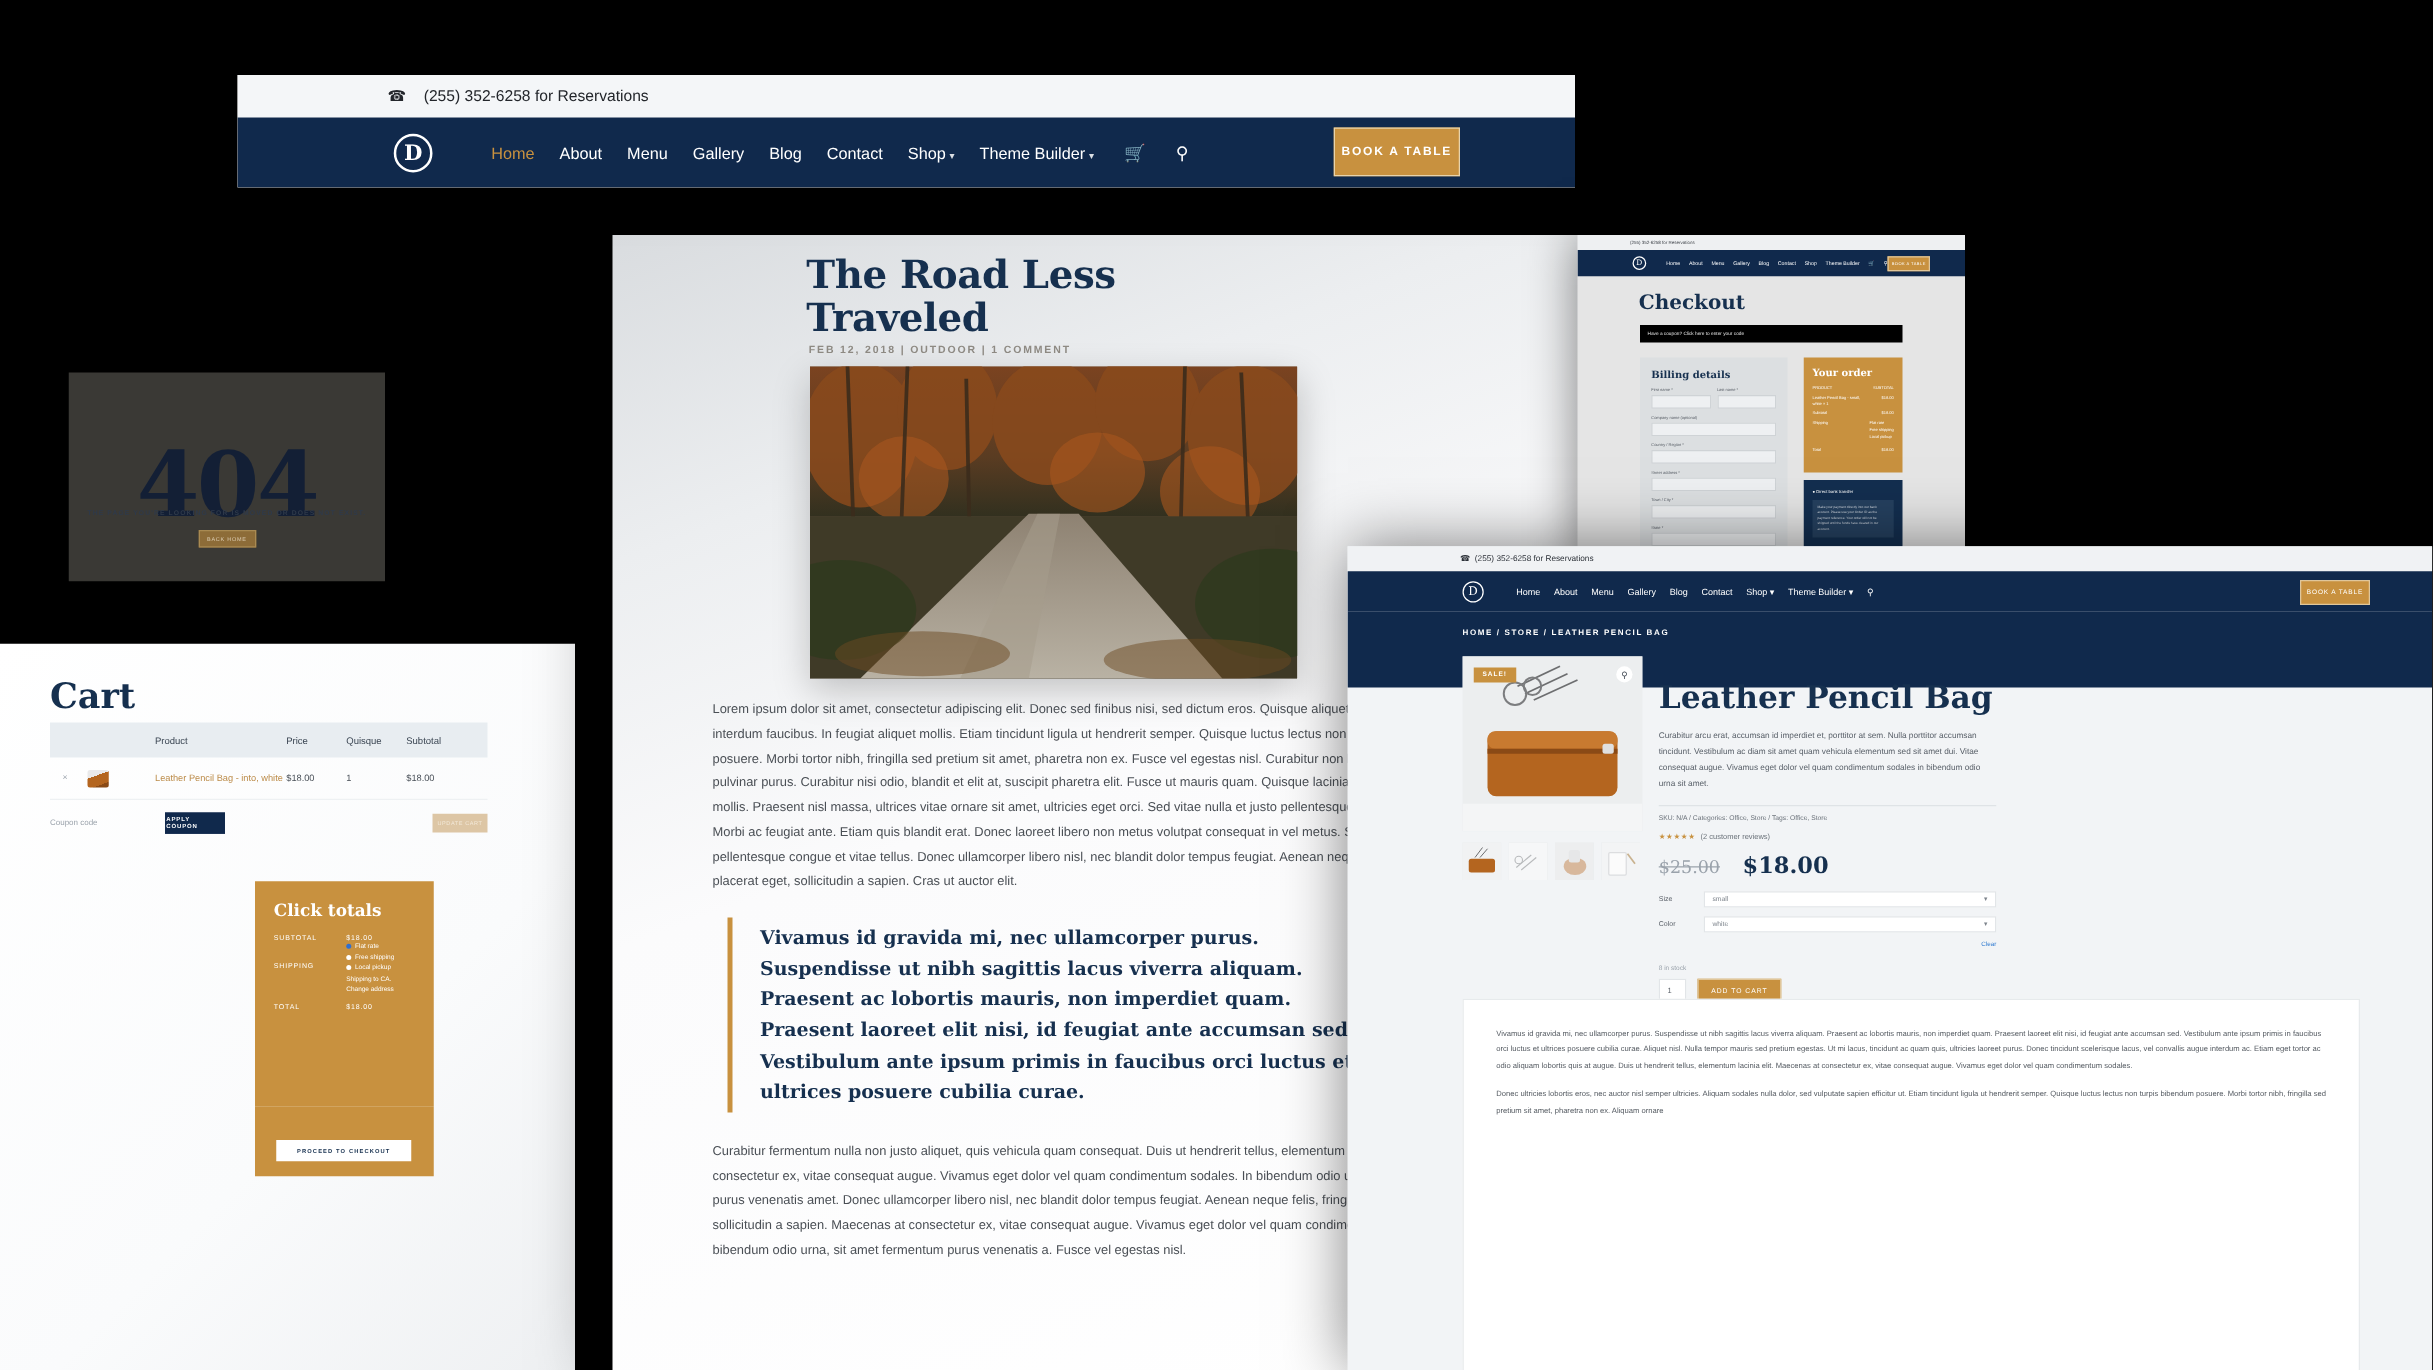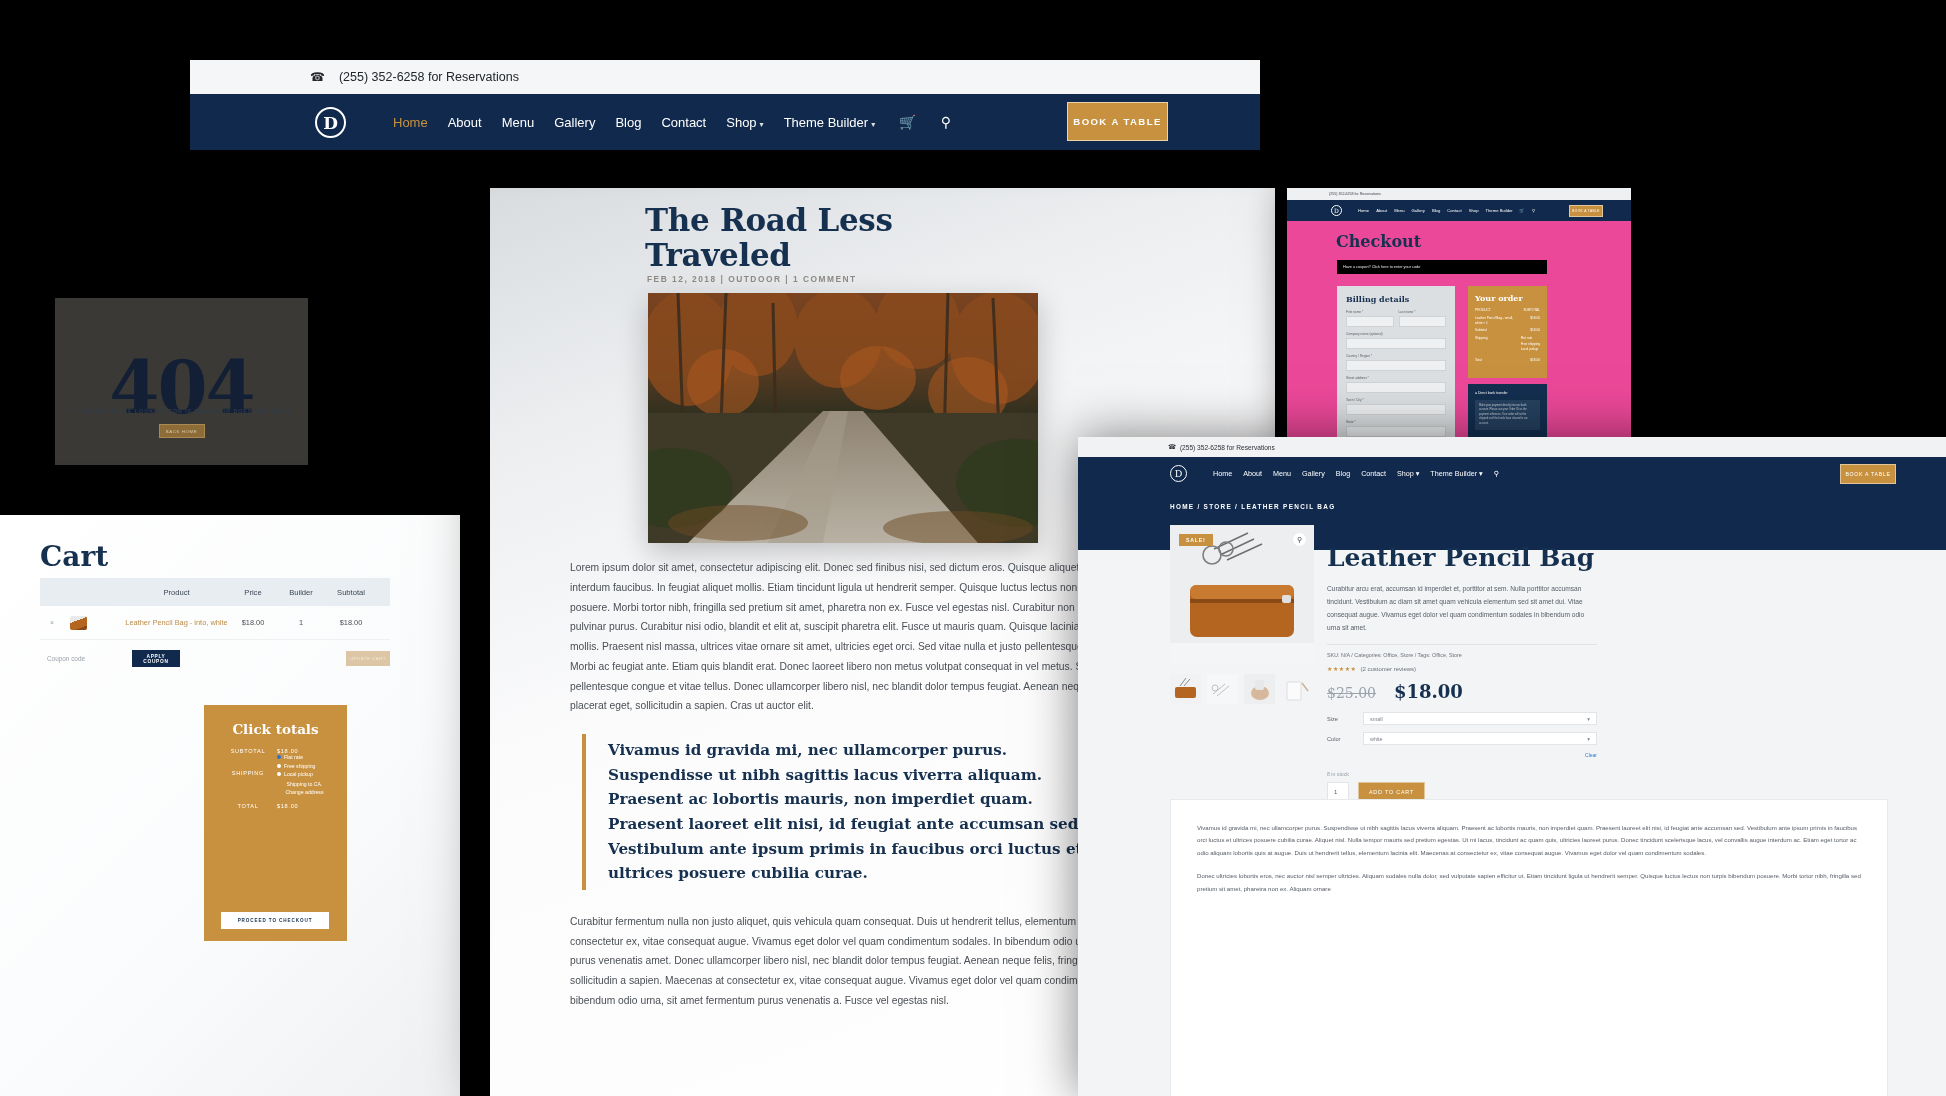--- a/index.html
+++ b/index.html
@@ -104,21 +104,20 @@
     width: 46px; height: 14px; background: #8d6c38; border: 1px solid #a98a52;
     color: #d9c9ad; font-size: 4.4px; letter-spacing: .6px;
     display: flex; align-items: center; justify-content: center;
   }
 
   
   #cart-panel {
     left: 0px; top: 515px; width: 460px; height: 581px;
     background: linear-gradient(135deg,#ffffff 0%, #fafbfc 60%, #eef0f2 100%);
     box-shadow: 0 0 45px rgba(0,0,0,.45);
-    text-align: center;
   }
   .cart-title {
     position: absolute; left: 40px; top: 25px;
     font-family: "DejaVu Serif","Liberation Serif",serif;
     font-size: 28px; font-weight: 700; color: #16304f;
   }
   .cart-table { position: absolute; left: 40px; top: 63px; width: 350px; }
   .cart-thead {
     display: flex; background: #e8edf1; height: 28px; align-items: center;
     font-size: 7.6px; color: #3b4653; font-weight: 400;
@@ -168,22 +167,22 @@
   .ship-note { margin-left: 58px; font-size: 5.2px; line-height: 1.5; margin-bottom: 6px; }
   .checkout-btn {
     position: absolute; left: 17px; bottom: -44px; width: 108px; height: 17px;
     background: #fff; color: #16304f; font-size: 4.6px; letter-spacing: .9px; font-weight: 700;
     display: flex; align-items: center; justify-content: center;
   }
   .totals-pad { position: absolute; left: 204px; top: 370px; width: 143px; height: 56px; background: #c8913f; }
 
   
   #checkout-panel {
-    left: 1262px; top: 188px; width: 344px; height: 270px;
-    background: #ec4899; box-shadow: 0 0 38px rgba(0,0,0,.5); margin-left: 25px;
+    left: 1262px; top: 188px; width: 310px; height: 270px;
+    background: #e5e5e5; box-shadow: 0 0 38px rgba(0,0,0,.5);
   }
   .co-top { height: 12px; background: #eef0f2; display: flex; align-items: center; padding-left: 42px; }
   .co-top span { font-size: 3.6px; color: #3a3f46; }
   .co-nav { height: 21px; background: #10294c; display: flex; align-items: center; padding-left: 44px; position: relative; }
   .co-nav .d {
     width: 11px; height: 11px; border: 1px solid #fff; border-radius: 50%; color: #fff;
     font-size: 6px; line-height: 9px; text-align: center;
     font-family: "DejaVu Serif","Liberation Serif",serif;
   }
   .co-nav .lnks { display: flex; gap: 7px; margin-left: 16px; }
@@ -315,21 +314,21 @@
   </div>
 
   <div class="panel" id="cart-panel">
     <div class="cart-title">Cart</div>
 
     <div class="cart-table">
       <div class="cart-thead">
         <div class="c1"></div>
         <div class="c2">Product</div>
         <div class="c3">Price</div>
-        <div class="c4">Builder</div>
+        <div class="c4">Quisque</div>
         <div class="c5">Subtotal</div>
       </div>
       <div class="cart-row">
         <div class="c1">
           <span class="xbtn">×</span>
           <span class="thumb-bag"></span>
         </div>
         <div class="c2">Leather Pencil Bag - into, white</div>
         <div class="c3">$18.00</div>
         <div class="c4">1</div>

